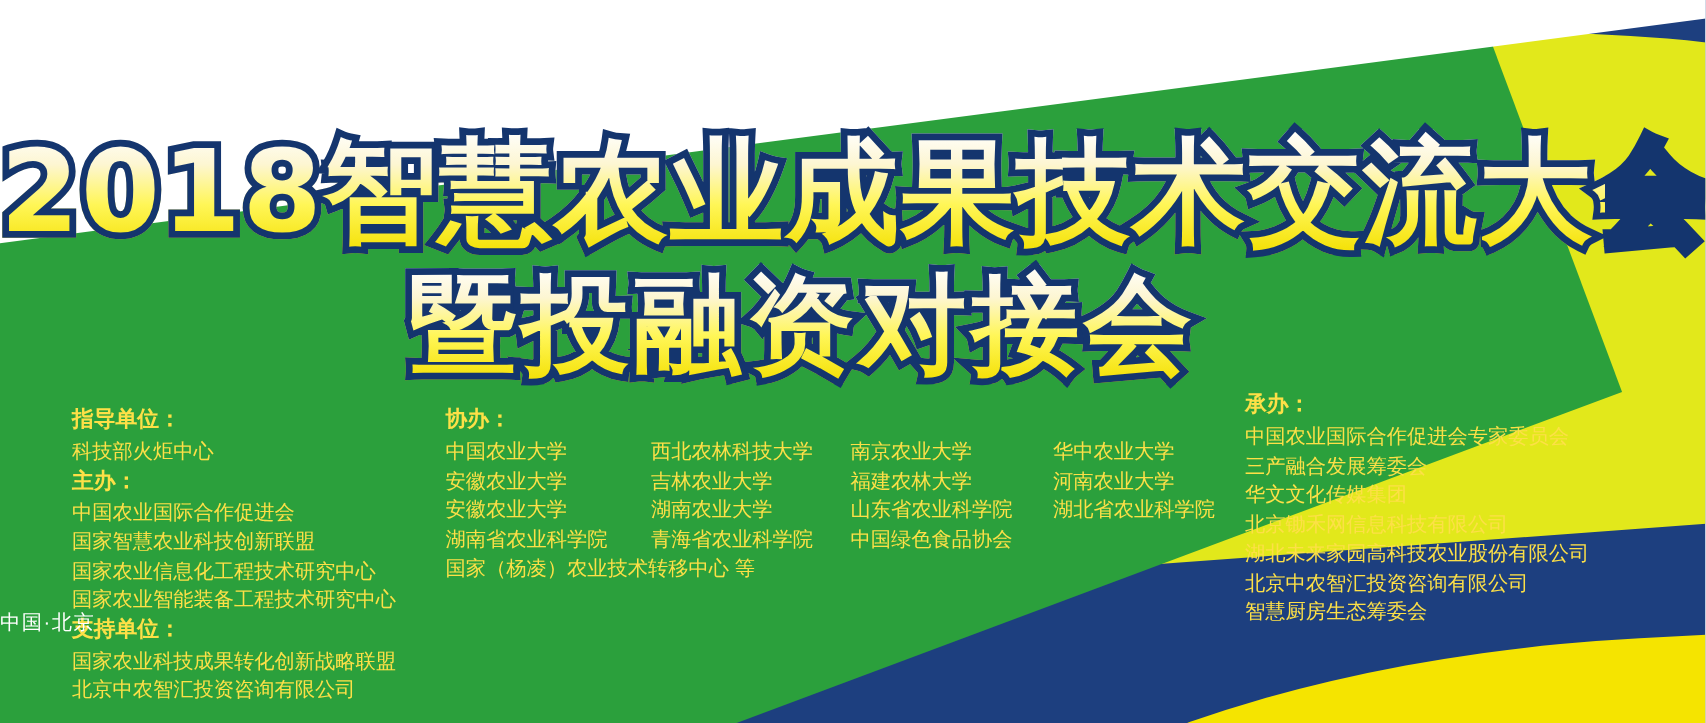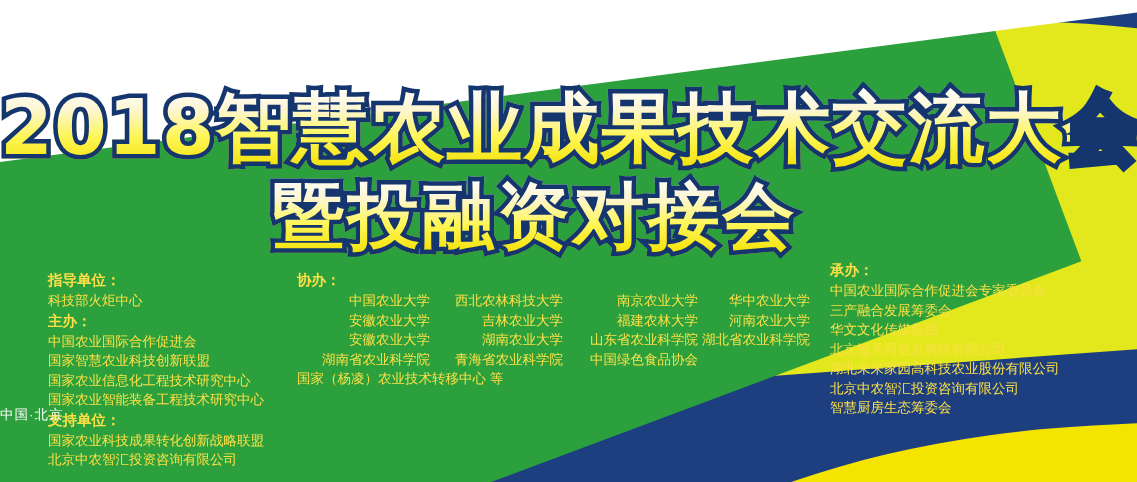--- a/index.html
+++ b/index.html
@@ -106,21 +106,21 @@
     line-height:19.5px;
     white-space:nowrap;
   }
   .info .hd{font-weight:bold;font-size:14.5px;line-height:21px;}
   .info .row{font-weight:normal;}
 
   #col-guide{left:48px;top:270px;}
   #col-co{left:297px;top:270px;}
   #col-host{left:830px;top:260px;}
 
-  .co-grid{display:grid;grid-template-columns:137px 133px 135px auto;text-align:right;}
+  .co-grid{display:grid;grid-template-columns:137px 133px 135px auto;}
   .co-grid .cell{padding-right:4px;}
 
   #venue{
     position:absolute;z-index:6;
     left:0;top:406px;width:1137px;
     text-align:left;
     color:#ffffff;
     font-size:13.5px;
     letter-spacing:1px;
   }

